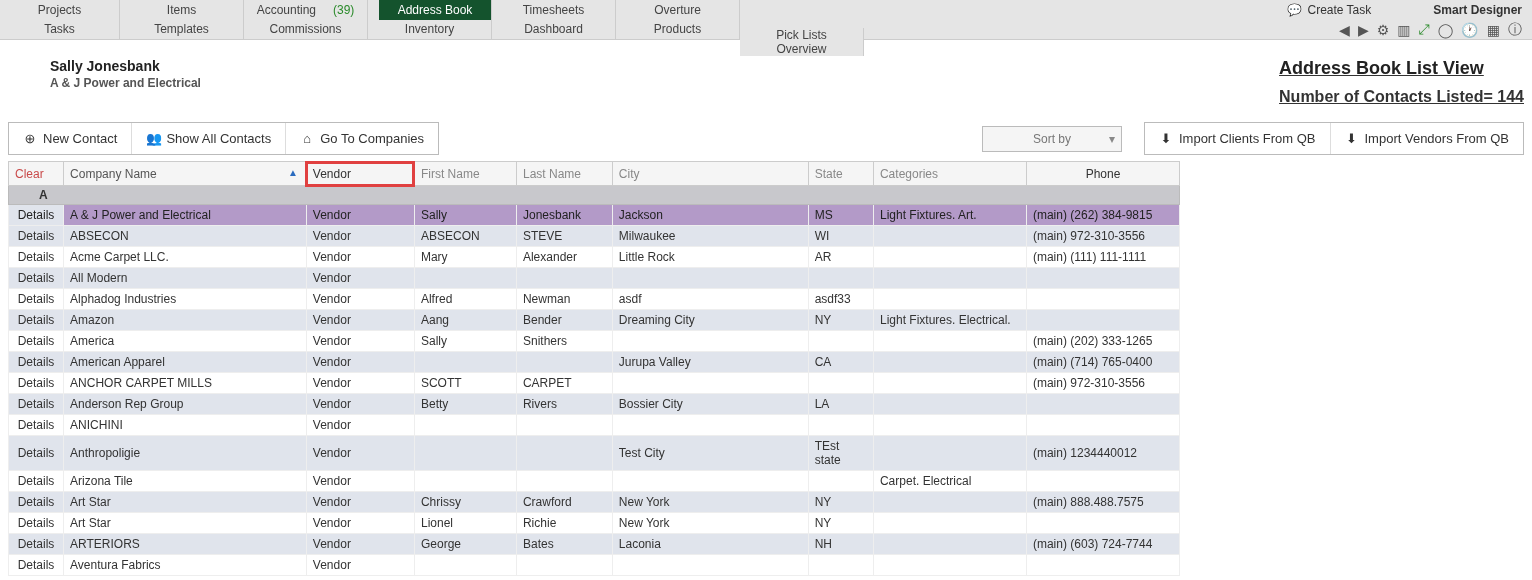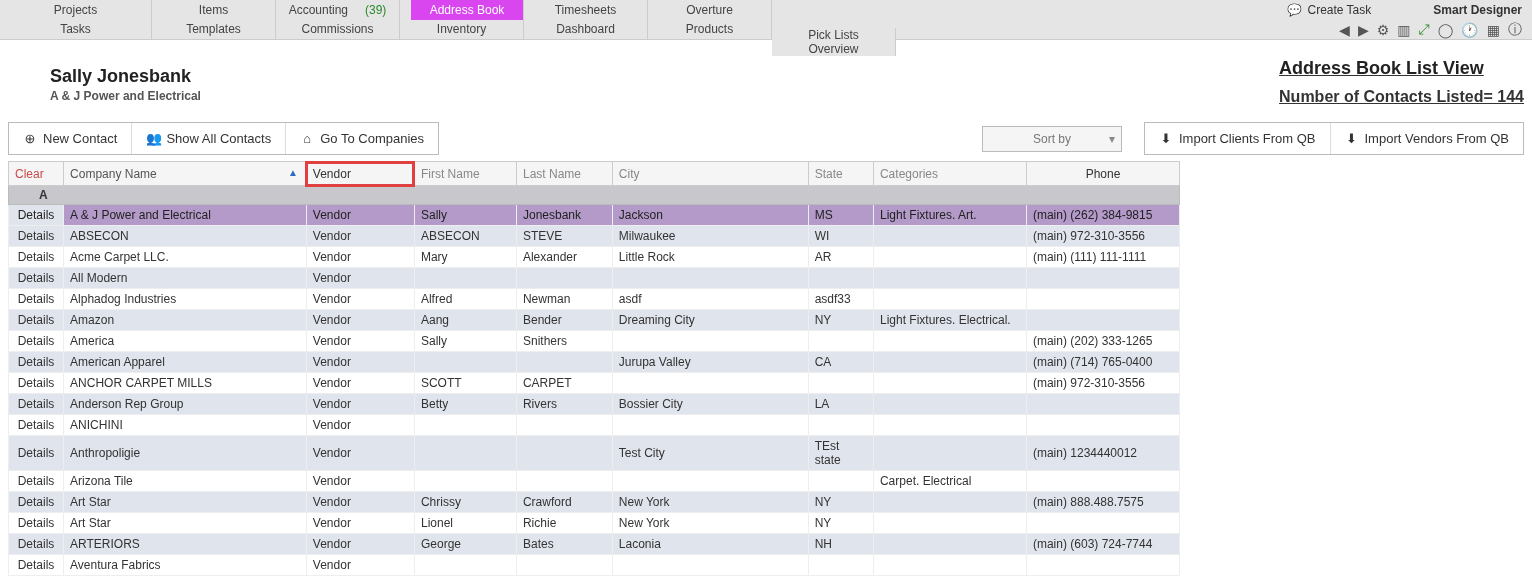--- a/index.html
+++ b/index.html
@@ -2,32 +2,32 @@
 <html><head>
 <meta charset="utf-8">
 <style>
   * { box-sizing: border-box; margin: 0; padding: 0; }
   body { font-family: Arial, Helvetica, sans-serif; font-size: 12px; color: #333; background: #fff; width: 1532px; }
   
   
   .top-nav { display: flex; background: #e5e5e5; height: 40px; border-bottom: 1px solid #ccc; }
   .nav-col { display: flex; flex-direction: column; }
   .nav-cell { border-right: 1px solid #ccc; height: 20px; display: flex; align-items: center; justify-content: center; font-size: 12px; color: #444; cursor: pointer; background: #e5e5e5; }
-  .nav-cell.active { background: #d946ef; color: #fff; margin-left: 11px; }
+  .nav-cell.active { background: #14532d; color: #fff; margin-left: 11px; }
   .nav-cell .badge { color: #2a8a2a; margin-left: 17px; }
   .nav-right { margin-left: auto; display: flex; flex-direction: column; align-items: flex-end; padding-right: 10px; }
   .create-task { display: flex; align-items: center; gap: 6px; height: 20px; font-size: 12px; color: #333; cursor: pointer; }
   .smart-designer { font-weight: bold; font-size: 12px; margin-left: 32px; }
   .nav-right-top { display: flex; align-items: center; height: 20px; gap: 30px; }
   .icon-row { display: flex; gap: 8px; align-items: center; height: 20px; }
   .icon-row span { cursor: pointer; font-size: 14px; color: #555; }
   
   
   .header-area { display: flex; justify-content: space-between; padding: 18px 8px 10px 50px; align-items: flex-start; }
-  .contact-name { font-size: 18px; font-weight: bold; color: #222; margin-top: 8px; }
+  .contact-name { font-size: 14px; font-weight: bold; color: #222; }
   .company-name { font-size: 12px; font-weight: bold; color: #555; margin-top: 2px; }
   .right-header { text-align: left; text-decoration: underline; }
   .list-view-title { font-size: 18px; font-weight: bold; color: #222; }
   .contact-count { font-size: 16px; font-weight: bold; margin-top: 9px; }
   
   
   .toolbar { display: flex; gap: 6px; padding: 6px 8px; align-items: center; }
   .tbtn { background: #fff; border: 1px solid #bbb; padding: 8px 14px; font-size: 13px; cursor: pointer; display: flex; align-items: center; gap: 6px; color: #333; }
   .sort-by { width: 140px; text-align: center; color: #777; background: #f5f5f5; border: 1px solid #bbb; padding: 5px 8px; position: relative; }
   .sort-by::after { content: "▾"; position: absolute; right: 6px; color: #888; }
@@ -53,21 +53,21 @@
   tbody tr.selected td.details { background: #e0e4ec !important; }
   td.details { color: #666; cursor: pointer; text-align: center; }
   
   .icon { display: inline-block; width: 14px; text-align: center; }
 </style>
 </head>
 <body>
 
 <div class="top-nav">
   <div id="nav-cols-container" style="display:flex;">
-      <div class="nav-col" style="width: 152px;">
+      <div class="nav-col" style="width: 120px;">
         <div class="nav-cell">Projects</div>
         <div class="nav-cell">Tasks</div>
       </div>
       <div class="nav-col" style="width: 124px;">
         <div class="nav-cell">Items</div>
         <div class="nav-cell">Templates</div>
       </div>
       <div class="nav-col" style="width: 124px;">
         <div class="nav-cell">Accounting<span class="badge"> (39)</span></div>
         <div class="nav-cell">Commissions</div>

